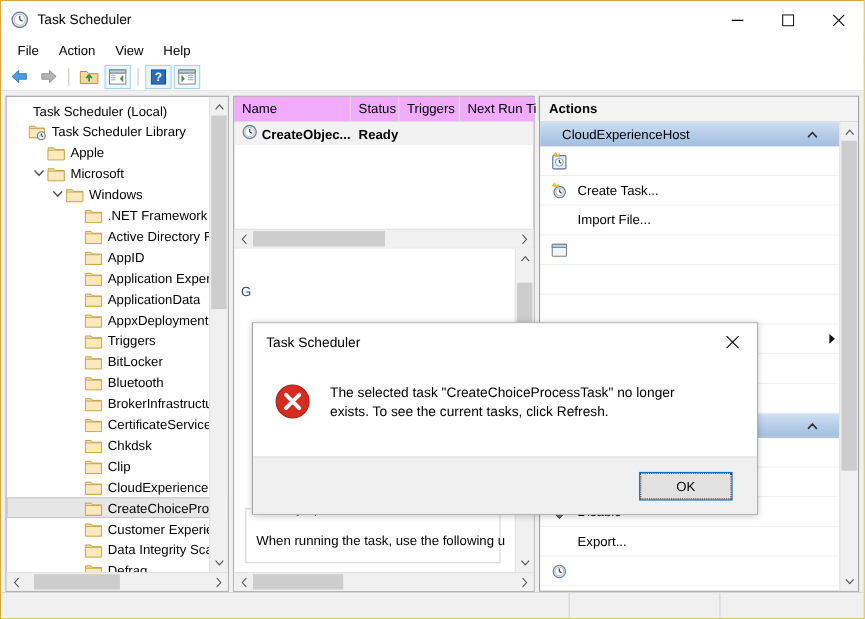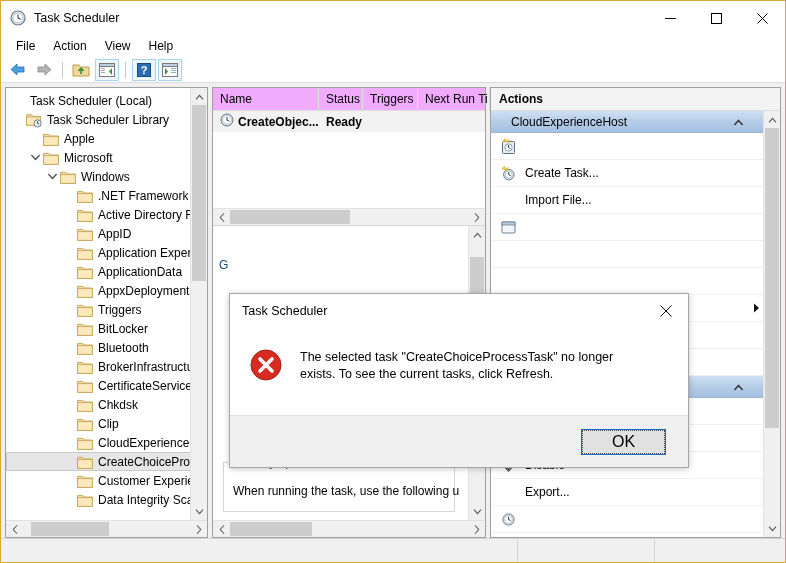--- a/index.html
+++ b/index.html
@@ -243,21 +243,21 @@
   #dlg-footer {
     height: 52px; background: #f0f0f0; border-top: 1px solid #dfdfdf;
     display: flex; align-items: center; justify-content: flex-end;
     padding-right: 22px; flex: 0 0 auto;
   }
   #ok-button {
     width: 85px; height: 26px;
     background: #e1e1e1;
     border: 1px solid #1569c7;
     display: flex; align-items: center; justify-content: center;
-    font-size: 16px; font-family: "Liberation Sans", sans-serif;
+    font-size: 12px; font-family: "Liberation Sans", sans-serif;
   }
   #ok-button .okinner {
     width: 100%; height: 100%;
     border: 1px dotted #4a4a4a;
     display: flex; align-items: center; justify-content: center;
   }
 </style>
 </head>
 <body>
 
@@ -549,20 +549,29 @@
               <span class="tree-label">Customer Experien</span>
             </div>
             <div class="tree-row">
               <span class="tw-indent" style="width: 55px;"></span>
               <span class="tw-chev"></span>
               <span class="tree-icon"><svg width="16" height="14" viewBox="0 0 16 14">
                   <path d="M0.6 2.4 h5.2 l1.3 1.6 H15.4 v9.4 H0.6 Z" fill="#f6dda0" stroke="#c2a152" stroke-width="0.9"></path>
                   <path d="M0.6 4.6 h14.8 v8.8 H0.6 Z" fill="#fbe9bb" stroke="#c2a152" stroke-width="0.8"></path>
                 </svg></span>
               <span class="tree-label">Data Integrity Scan</span>
+            </div>
+            <div class="tree-row">
+              <span class="tw-indent" style="width: 55px;"></span>
+              <span class="tw-chev"></span>
+              <span class="tree-icon"><svg width="16" height="14" viewBox="0 0 16 14">
+                  <path d="M0.6 2.4 h5.2 l1.3 1.6 H15.4 v9.4 H0.6 Z" fill="#f6dda0" stroke="#c2a152" stroke-width="0.9"></path>
+                  <path d="M0.6 4.6 h14.8 v8.8 H0.6 Z" fill="#fbe9bb" stroke="#c2a152" stroke-width="0.8"></path>
+                </svg></span>
+              <span class="tree-label">Defrag</span>
             </div>
           </div>
         <div class="vscroll">
           <div class="arrow">
             <svg width="9" height="6" viewBox="0 0 9 6">
                 <path d="M4.5 0.6 L8.4 5 L7.6 5.7 L4.5 2.2 L1.4 5.7 L0.6 5 Z" fill="#555"></path>
               </svg>
           </div>
           <div class="track">
             <div class="thumb" style="top:0; height:176px;"></div>

